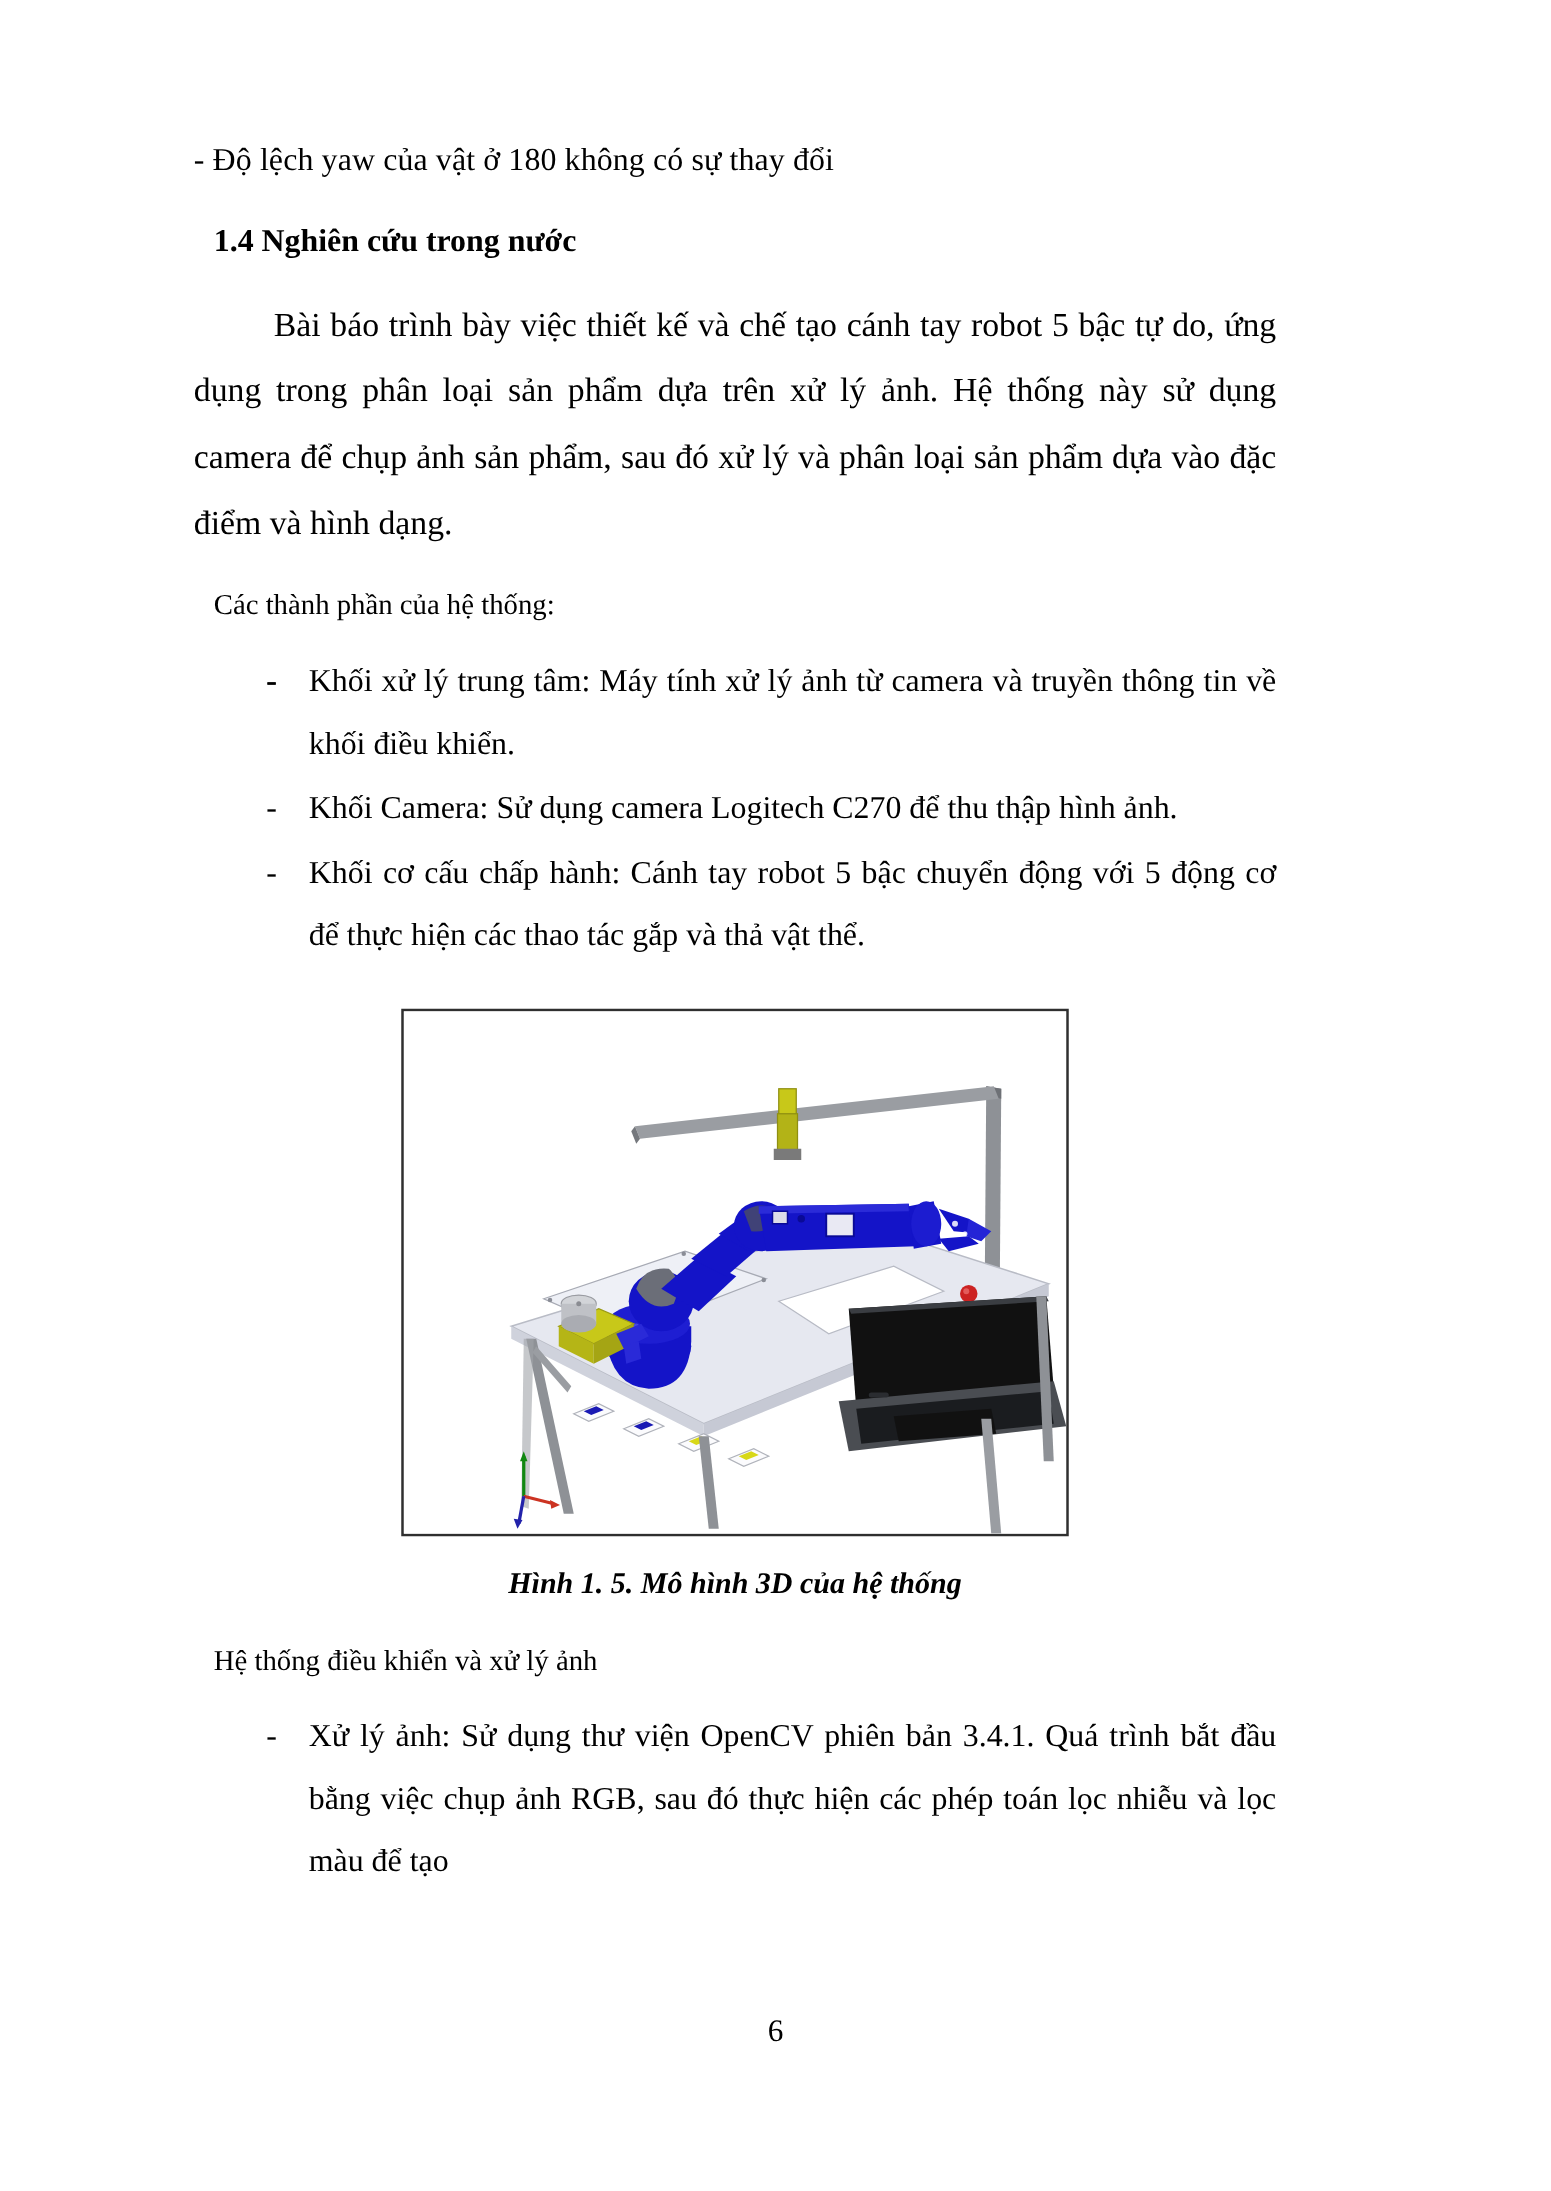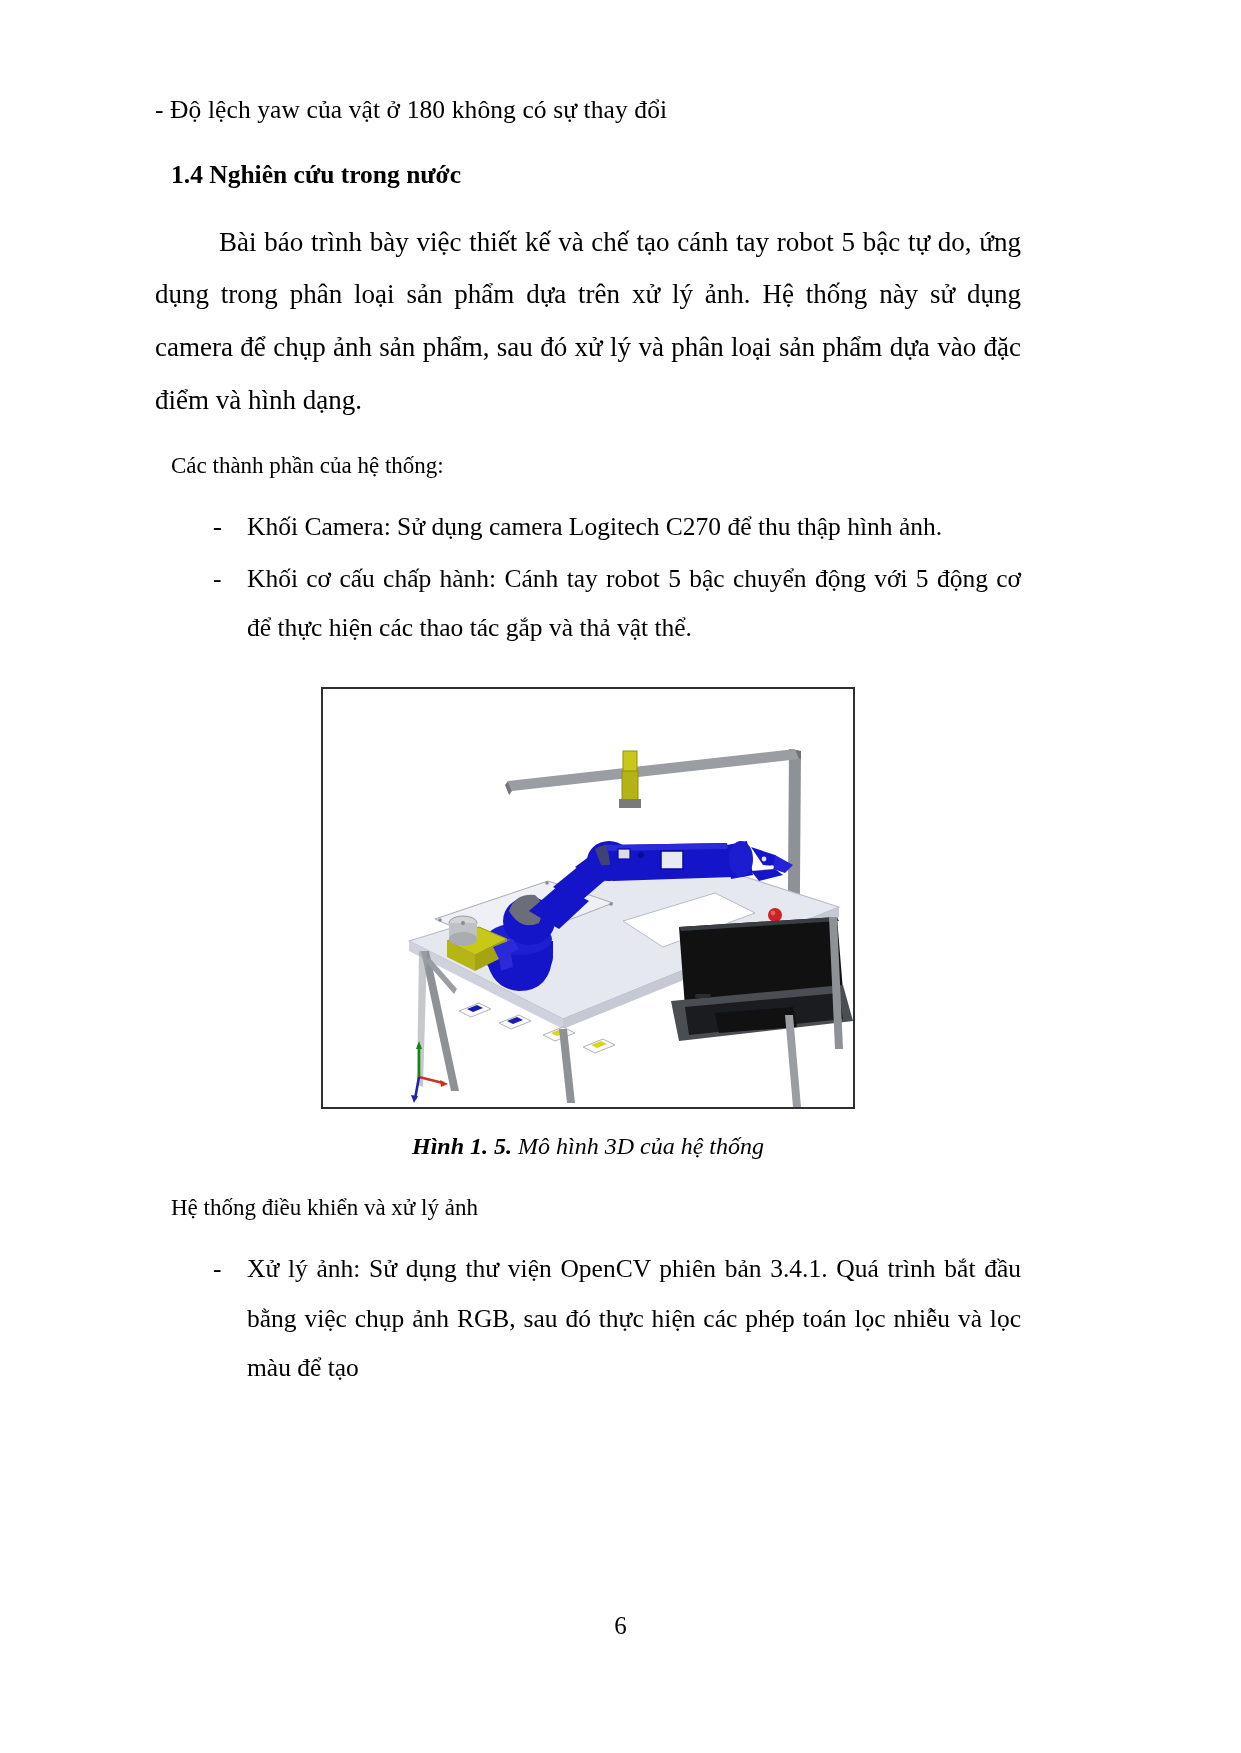--- a/index.html
+++ b/index.html
@@ -18,21 +18,21 @@
   .page {
     position: absolute;
     left: 0; top: 0;
     width: 1241px;
     height: 1753px;
     background: #fff;
   }
   .content {
     position: absolute;
     left: 155px;
-    top: 90px;
+    top: 108px;
     width: 866px;
   }
 
   
   .line-note {
     font-size: 25.5px;
     line-height: 1.55;
     margin: 0 0 26px 0;
     letter-spacing: 0.1px;
   }
@@ -97,21 +97,21 @@
     overflow: hidden;
   }
   .figure-caption {
     margin-top: 20px;
     font-size: 24px;
     font-style: italic;
     font-weight: bold;
     text-align: center;
   }
   .figure-caption .cap-num { font-weight: bold; font-style: italic; }
-  .figure-caption .cap-txt { font-weight: normal; font-style: italic; }
+  .figure-caption .cap-txt { font-weight: bold; font-style: italic; }
 
   
   .scene { position: absolute; inset: 0; }
 
   .page-number {
     position: absolute;
     left: 0;
     right: 0;
     top: 1612px;
     text-align: center;
@@ -132,20 +132,21 @@
     <p class="para">Bài báo trình bày việc thiết kế và chế tạo cánh tay robot 5 bậc tự do, ứng dụng trong phân loại sản phẩm dựa trên xử lý ảnh. Hệ thống này sử dụng camera để chụp ảnh sản phẩm, sau đó xử lý và phân loại sản phẩm dựa vào đặc điểm và hình dạng.</p>
 
     <p class="lead-line">Các thành phần của hệ thống:</p>
 
     <ul class="dash-list">
       <li>
         <span class="dash">-</span>
       </li>
       <li>
         <span class="dash">-</span>
+        <span>Khối xử lý trung tâm: Máy tính xử lý ảnh từ camera và truyền thông tin về khối điều khiển.</span>
       </li>
       <li>
         <span class="dash">-</span>
         <span>Khối Camera: Sử dụng camera Logitech C270 để thu thập hình ảnh.</span>
       </li>
       <li>
         <span class="dash">-</span>
         <span>Khối cơ cấu chấp hành: Cánh tay robot 5 bậc chuyển động với 5 động cơ để thực hiện các thao tác gắp và thả vật thể.</span>
       </li>
     </ul>

